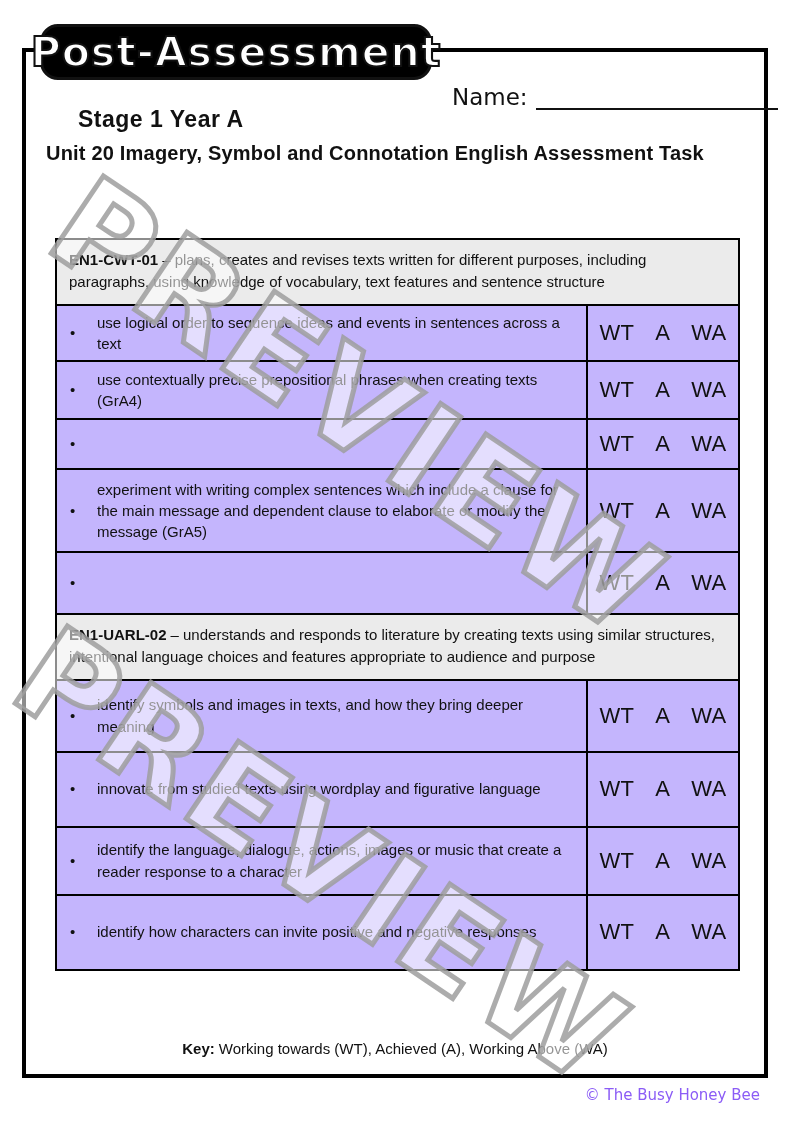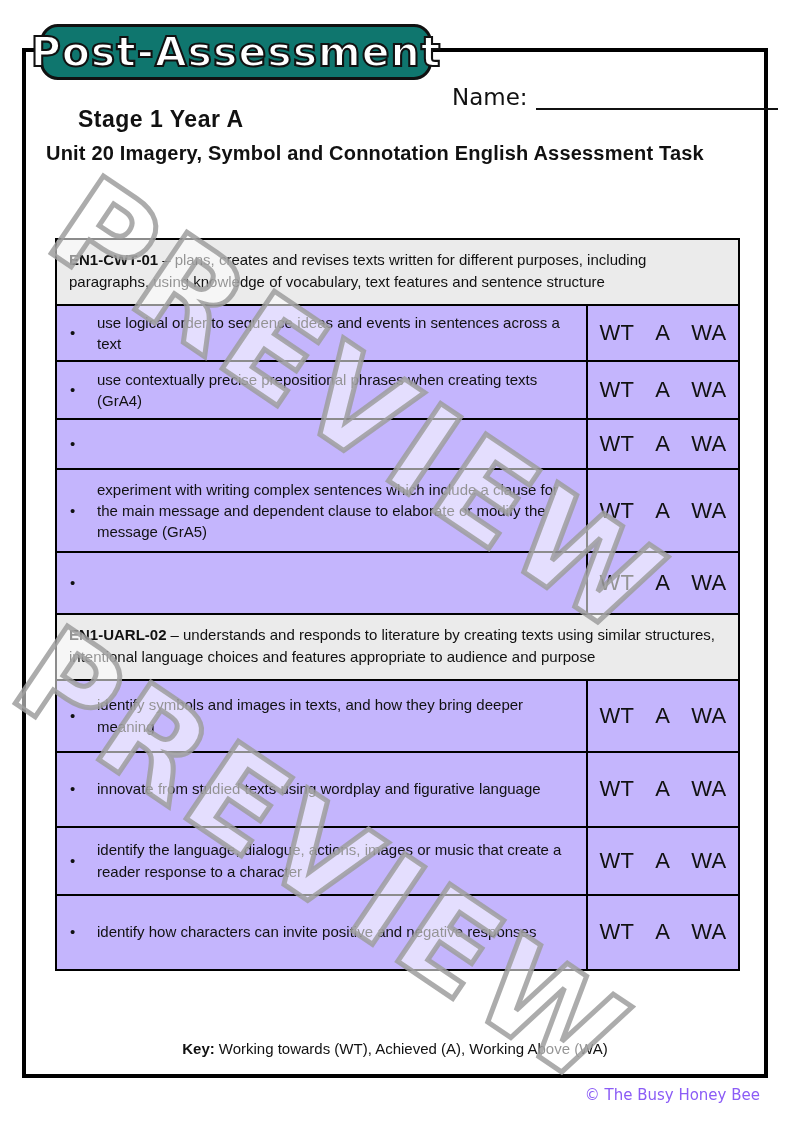--- a/index.html
+++ b/index.html
@@ -6,21 +6,21 @@
   .page {
     position:relative; width:794px; height:1122px; background:#fff;
     font-family:"Liberation Sans", sans-serif; color:#111; overflow:hidden;
   }
   .frame {
     position:absolute; left:22px; top:48px; width:746px; height:1030px;
     border:4px solid #000; box-sizing:border-box; z-index:1;
   }
   .title-box {
     position:absolute; left:40px; top:24px; width:392px; height:56px;
-    background:#0f766e; border:3.5px solid #111; border-radius:18px;
+    background:#000000; border:3.5px solid #111; border-radius:18px;
     display:flex; align-items:center; justify-content:center; z-index:3;
     box-sizing:border-box;
   }
   .title-text {
     font-size:41px; font-weight:bold; letter-spacing:1px; color:#333;
     font-family:"DejaVu Sans", sans-serif; white-space:nowrap;
   }
   @supports (-webkit-text-stroke: 1px black) {
     .title-text { color:#fff; -webkit-text-stroke:2.1px #111; }
   }

